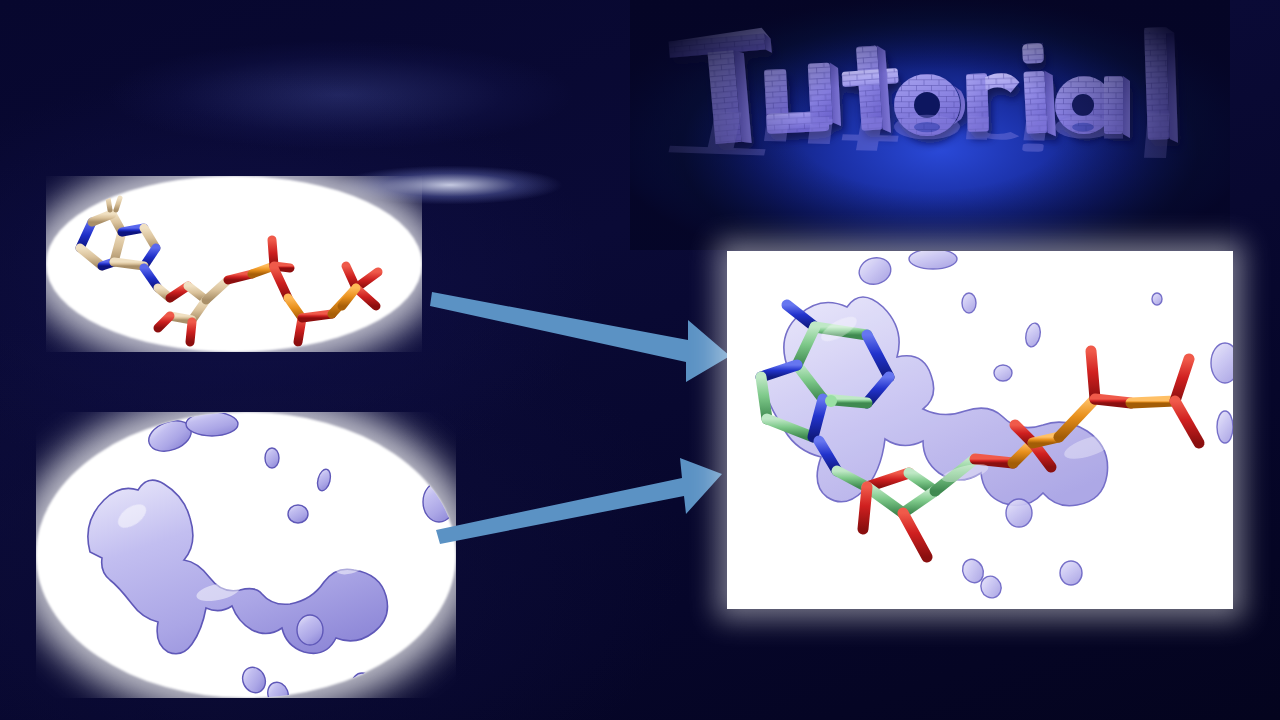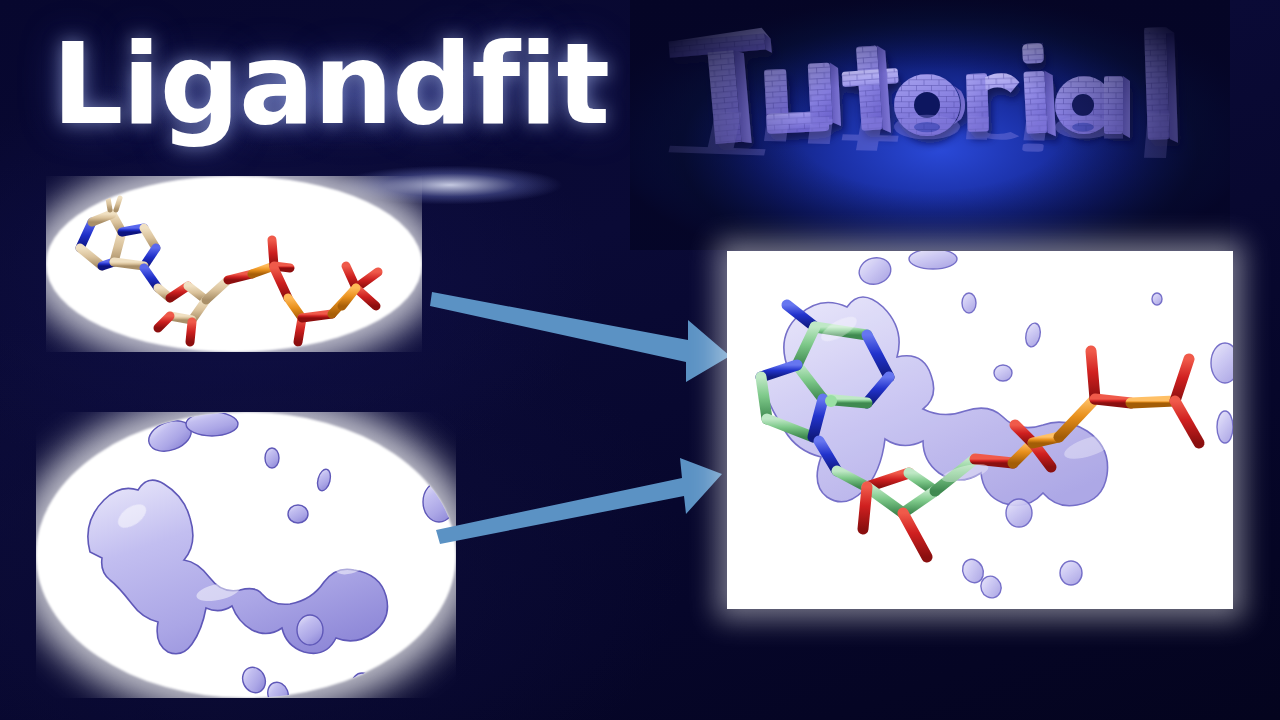--- a/index.html
+++ b/index.html
@@ -91,21 +91,20 @@
   }
   #result-panel svg{position:absolute;left:0;top:0;width:100%;height:100%;}
 </style>
 </head>
 <body>
 
 <div id="slide">
 
   <div class="title-glow"></div>
   <div class="title-under-glow"></div>
-  <div id="app-title">Ligandfit</div>
 
   <div id="tutorial-banner">
 
     <div class="tut-word">
       <svg viewBox="0 0 546 150" preserveAspectRatio="none">
         <defs>
           <linearGradient id="stoneFace" x1="0" y1="0" x2="0.3" y2="1">
             <stop offset="0%" stop-color="#a9a4ef"></stop>
             <stop offset="45%" stop-color="#8f88e4"></stop>
             <stop offset="100%" stop-color="#6f66cf"></stop>

